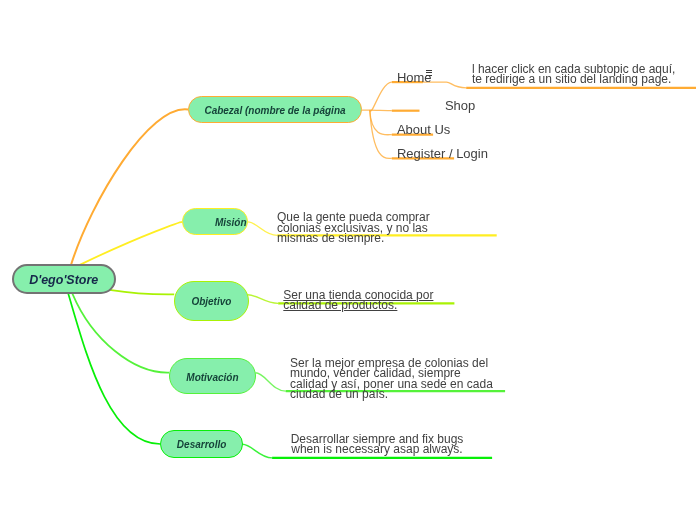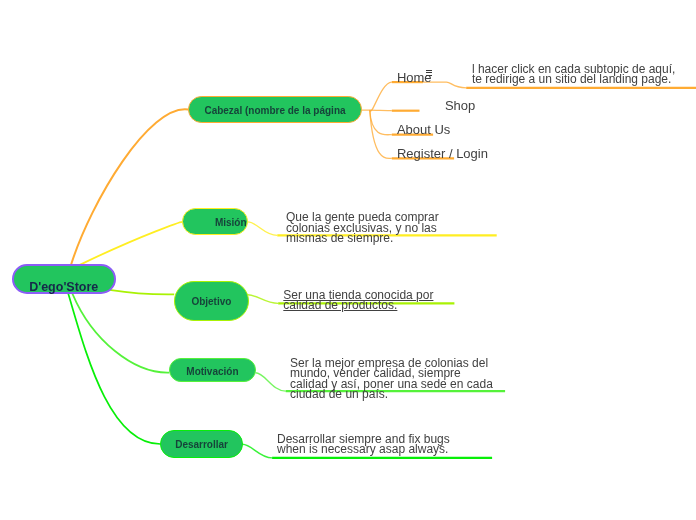--- a/index.html
+++ b/index.html
@@ -1,24 +1,24 @@
 <!DOCTYPE html>
 <html><head>
 <meta charset="utf-8">
 <title>D'ego'Store mind map</title>
 <style>
   html,body{margin:0;padding:0;}
   body{width:696px;height:520px;background:#ffffff;overflow:hidden;position:relative;
        font-family:"Liberation Sans",sans-serif;-webkit-font-smoothing:antialiased;}
   .layer{position:absolute;left:0;top:0;width:696px;height:520px;}
   svg.layer{pointer-events:none;}
-  .node{position:absolute;box-sizing:border-box;background:#22c55e;border-radius:999px;
-        display:flex;align-items:center;justify-content:center;}
+  .node{position:absolute;box-sizing:border-box;background:#86efac;border-radius:999px;
+        display:flex;align-items:center;justify-content:center;font-style:italic;}
   .node .lbl{font-weight:bold;color:#16443a;white-space:nowrap;line-height:1;}
-  #root-node{border:2px solid #8b5cf6;align-items:flex-end;}
+  #root-node{border:2px solid #737373;}
   #root-node .lbl{color:#16284a;font-size:12.5px;position:relative;top:1.2px;}
   .branch{border-width:1.35px;border-style:solid;}
   .branch .lbl{font-size:10px;position:relative;top:1.4px;}
   .leaf-label{position:absolute;white-space:nowrap;color:#414141;font-size:13px;line-height:1;}
   .note{position:absolute;color:#414141;font-size:12px;line-height:10.2px;}
   .ham{position:absolute;}
   .ham i{display:block;background:#3a3a3a;height:1.1px;width:6.3px;}
   .ham i+i{margin-top:1.3px;}
 </style>
 </head>
@@ -62,34 +62,34 @@
 
 <div class="node branch" style="left:188.2px;top:95.95px;width:173.6px;height:26.8px;border-color:#ffab33;">
   <span class="lbl">Cabezal (nombre de la página</span>
 </div>
 <div class="node branch" style="left:182.2px;top:207.95px;width:65.4px;height:26.6px;border-color:#ffee22;justify-content:flex-end;">
   <span class="lbl">Misión</span>
 </div>
 <div class="node branch" style="left:174.2px;top:280.85px;width:74.4px;height:40px;border-color:#a9f204;">
   <span class="lbl">Objetivo</span>
 </div>
-<div class="node branch" style="left:169.2px;top:358.35px;width:86.5px;height:24px;border-color:#55f23a;">
+<div class="node branch" style="left:169.2px;top:358.35px;width:86.5px;height:36px;border-color:#55f23a;">
   <span class="lbl">Motivación</span>
 </div>
 <div class="node branch" style="left:160.2px;top:430.05px;width:82.8px;height:27.7px;border-color:#07ef07;">
-  <span class="lbl">Desarrollar</span>
+  <span class="lbl">Desarrollo</span>
 </div>
 
 <div class="leaf-label" style="left:396.9px;top:70.5px;">Home</div>
 <div class="ham" style="left:425.8px;top:69.9px;">
   <i></i>
   <i></i>
   <i></i>
 </div>
 <div class="leaf-label" style="left:396.9px;top:99.1px;padding-left:48px;">Shop</div>
 <div class="leaf-label" style="left:396.9px;top:123px;">About Us</div>
 <div class="leaf-label" style="left:396.9px;top:146.7px;">Register / Login</div>
 
 <div class="note" style="left:471.9px;top:63.5px;width:210px;">l hacer click en cada subtopic de aquí, te redirige a un sitio del landing page.</div>
-<div class="note" style="left:286px;top:212.3px;width:194px;">Que la gente pueda comprar colonias exclusivas, y no las mismas de siempre.</div>
+<div class="note" style="left:277px;top:212.3px;width:194px;">Que la gente pueda comprar colonias exclusivas, y no las mismas de siempre.</div>
 <div class="note" style="left:283.3px;top:290.1px;width:175px;text-decoration:underline;">Ser una tienda conocida por calidad de productos.</div>
 <div class="note" style="left:290px;top:358.2px;width:212px;">Ser la mejor empresa de colonias del mundo, vender calidad, siempre calidad y así, poner una sede en cada ciudad de un país.</div>
-<div class="note" style="left:277px;top:434px;width:200px;">Desarrollar siempre and fix bugs when is necessary asap always.</div>
+<div class="note" style="left:277px;top:434px;width:200px;text-align:center;">Desarrollar siempre and fix bugs when is necessary asap always.</div>
 
 </body></html>

